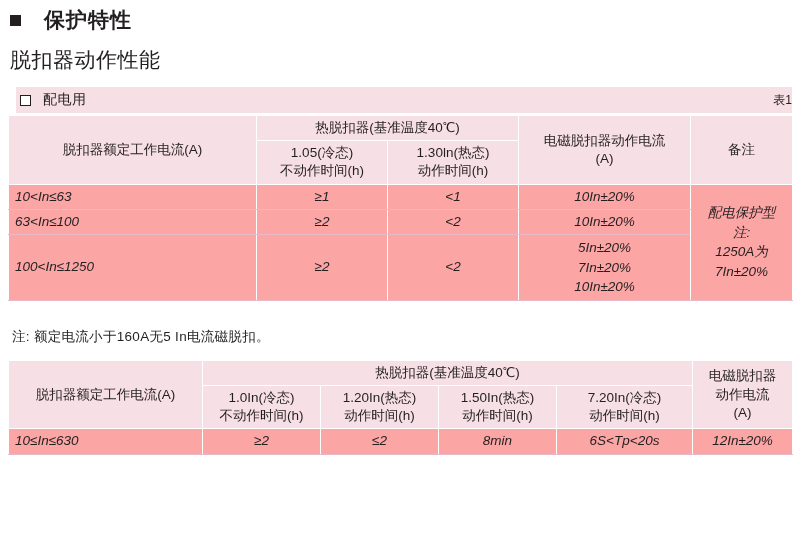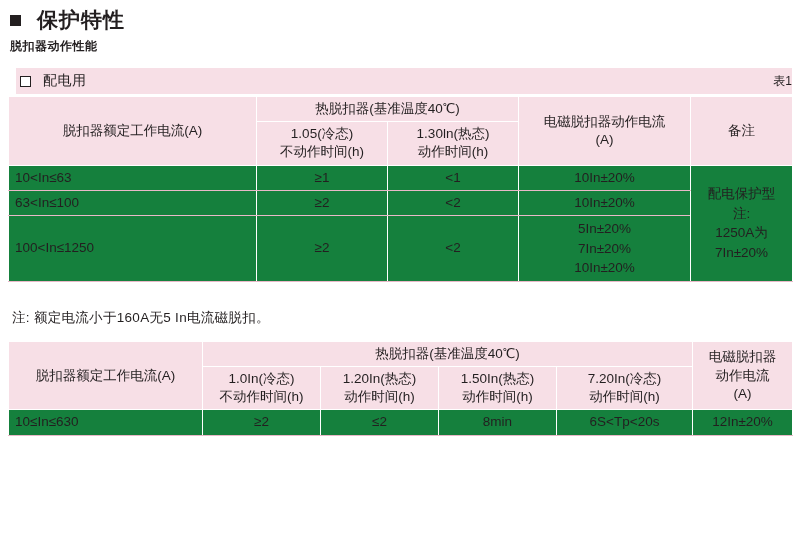--- a/index.html
+++ b/index.html
@@ -19,42 +19,41 @@
     width: 800px;
     height: 550px;
     box-sizing: border-box;
     padding: 0 8px;
   }
 
   
   .main-heading {
     display: flex;
     align-items: center;
-    gap: 16px;
+    gap: 23px;
     padding-top: 6px;
     padding-left: 2px;
   }
   .sq-marker {
     width: 11px;
     height: 11px;
     background: #231f20;
     display: inline-block;
     flex: 0 0 auto;
   }
   .main-heading-text {
     font-size: 21px;
     font-weight: bold;
     letter-spacing: 1px;
   }
   .sub-heading {
-    font-size: 12px;
-    margin-top: 4px;
+    font-size: 21px;
+    margin-top: 12px;
     padding-left: 2px;
     letter-spacing: 0.5px;
-    font-weight: bold;
   }
 
   
   .section-bar {
     margin-top: 13px;
     height: 26px;
     background: #f7dfe6;
     display: flex;
     align-items: center;
     position: relative;
@@ -91,23 +90,24 @@
     text-align: center;
     vertical-align: middle;
     font-size: 13.5px;
     padding: 3px 2px;
     line-height: 1.35;
   }
   .hdr {
     background: #f7dfe6;
   }
   .body-cell {
-    background: #15803d;
+    background: #fca5a5;
     border-bottom: 1px solid #e9b9c8 !important;
     border-top: 1px solid #e9b9c8 !important;
+    font-style: italic;
   }
   .body-cell.leftcol {
     text-align: left;
     padding-left: 6px;
   }
   .note-line {
     font-size: 13.5px;
     margin-top: 27px;
     padding-left: 4px;
     letter-spacing: 0.3px;

